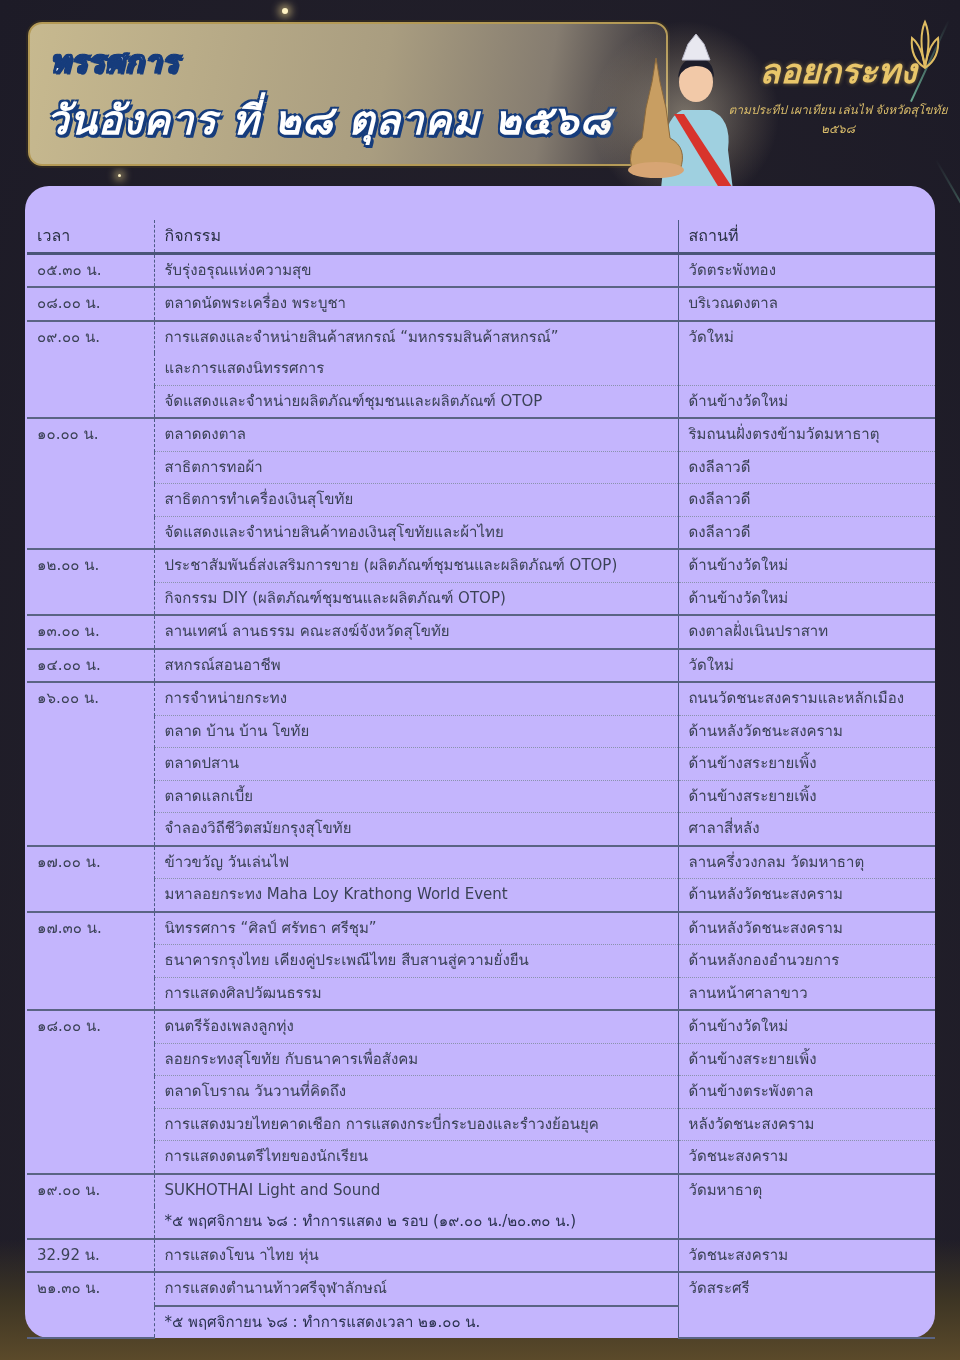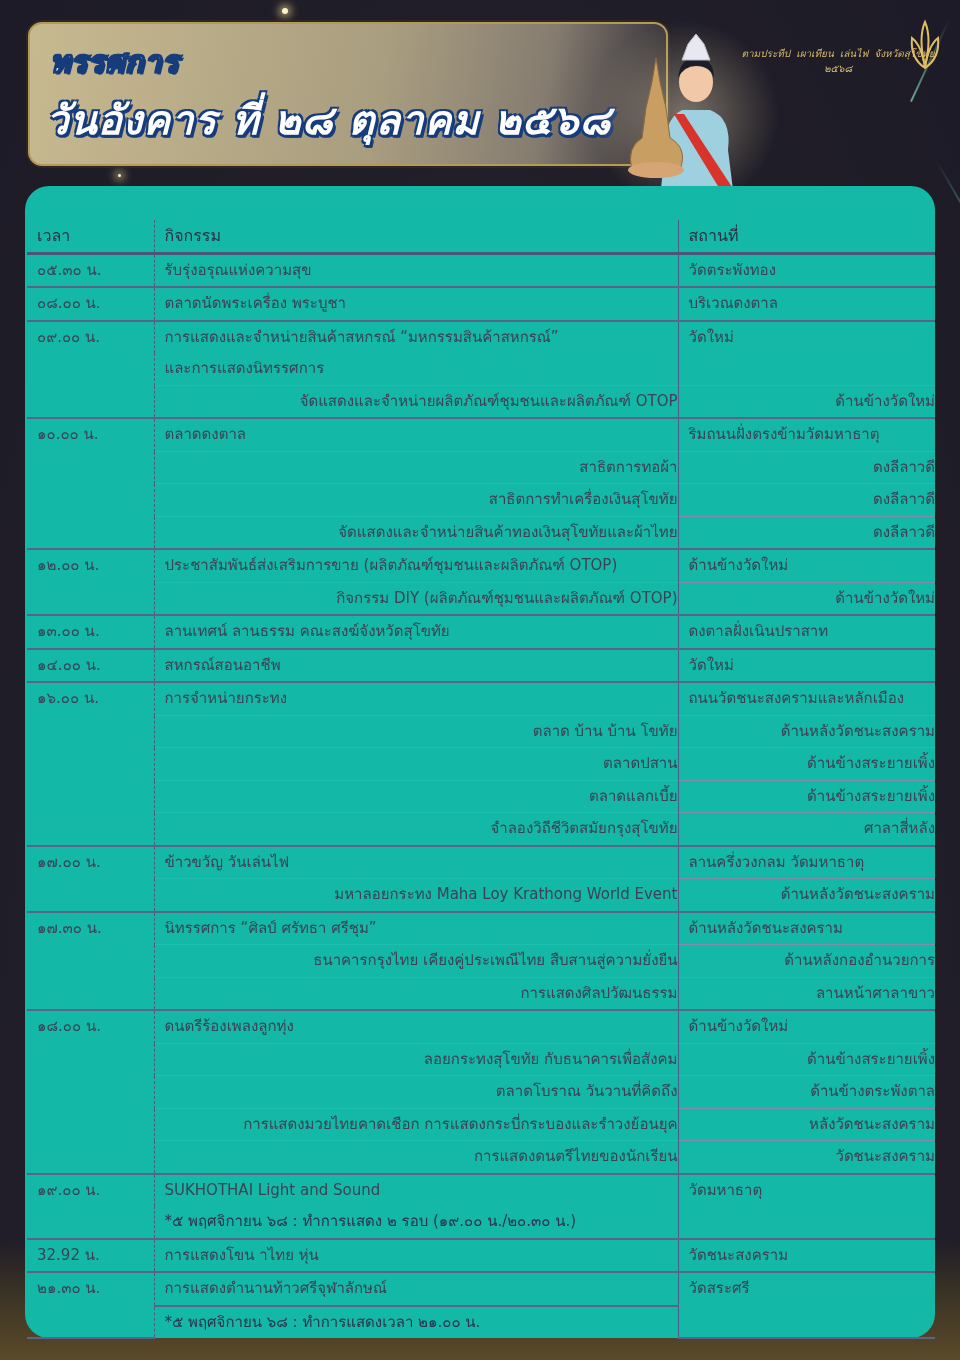--- a/index.html
+++ b/index.html
@@ -42,44 +42,44 @@
     background: radial-gradient(circle, rgba(230,215,180,0.45) 0%, rgba(200,180,140,0.15) 50%, rgba(0,0,0,0) 70%); }
   .logo {
     position: absolute; left: 728px; top: 44px; width: 220px;
     text-align: center;
   }
   .logo-main {
     font-family: "DejaVu Serif", serif; font-style: italic; font-weight: bold;
     font-size: 34px; color: #e9c66a;
     text-shadow: 0 0 4px rgba(240,200,100,0.5);
   }
-  .logo-sub { font-family: Liberation Mono, monospace; font-style: italic; font-size: 10px; color: #d8bb6a; margin-top: 2px; }
+  .logo-sub { font-family: Liberation Serif, serif; font-style: italic; font-size: 12px; color: #d8bb6a; margin-top: 2px; }
   .lotus { position: absolute; left: 900px; top: 18px; }
 
   
   .card {
     position: absolute; left: 25px; top: 186px; width: 910px; height: 1152px;
-    background: #14b8a6; border-radius: 24px;
+    background: #c4b5fd; border-radius: 24px;
   }
   table.sched {
     position: absolute; left: 2px; top: 34px; width: 908px;
     border-collapse: collapse;
     font-family: "DejaVu Sans", sans-serif;
     color: #3b4256;
   }
   table.sched td, table.sched th {
     font-weight: normal; text-align: left; vertical-align: top;
     font-size: 15px; line-height: 31.5px; height: 31.5px;
     padding: 0 0 0 10px; white-space: nowrap;
   }
   table.sched th { font-size: 16px; color: #2a3145; border-bottom: 3px solid #4a5578; }
   .c-time { width: 127px; }
   .c-act { width: 524px; border-left: 1px dashed #4d5a86; }
   .c-loc { border-left: 1.5px solid #4d5a86; }
-  tr.sub td { border-top: 1px dotted #8a93ad; text-align: right; }
+  tr.sub td { border-top: 1px dotted #8a93ad; }
   tr.grp td { border-top: 2px solid #5a6484; margin-top: 40px; }
   tr.grp td.c-time { border-top: 2px solid #5a6484; }
   .note { font-weight: bold; color: #2b3350; }
   tr.last td { border-bottom: 2px solid #5a6484; }
 </style>
 </head>
 <body>
 
 <div class="sparkle" style="left:282px;top:8px;width:6px;height:6px;"></div>
 <div class="sparkle" style="left:118px;top:174px;width:3px;height:3px;"></div>
@@ -101,20 +101,21 @@
   <ellipse cx="84" cy="52" rx="17" ry="20" fill="#f2c9a8"></ellipse>
   <path d="M66 48 Q68 28 84 28 Q102 28 102 48 Q98 36 84 36 Q72 36 66 48 Z" fill="#1d1d2a"></path>
 
   <path d="M70 30 L76 14 L84 4 L92 14 L98 30 Z" fill="#e8e8f0" stroke="#b8b8c8" stroke-width="1"></path>
 
   <path d="M20 140 Q14 118 30 108 L34 78 L40 52 L44 28 L48 52 L54 78 L58 108 Q76 118 68 140 Z" fill="#c89e62" stroke="#8c6a3c" stroke-width="1"></path>
   <ellipse cx="44" cy="140" rx="28" ry="8" fill="#d7a574"></ellipse>
 </svg>
 
 <div class="logo">
+  <div class="logo-main">ลอยกระทง</div>
   <div class="logo-sub">ตามประทีป เผาเทียน เล่นไฟ จังหวัดสุโขทัย ๒๕๖๘</div>
 </div>
 <svg class="lotus" width="50" height="56" viewBox="0 0 50 56">
   <path d="M25 50 Q10 40 12 20 Q22 28 25 50 Q28 28 38 20 Q40 40 25 50 Z" fill="none" stroke="#e0bd62" stroke-width="2"></path>
   <path d="M25 48 Q18 20 25 4 Q32 20 25 48 Z" fill="none" stroke="#e0bd62" stroke-width="2"></path>
 </svg>
 
 <div class="card">
   <table class="sched" id="sched">
     <thead>

